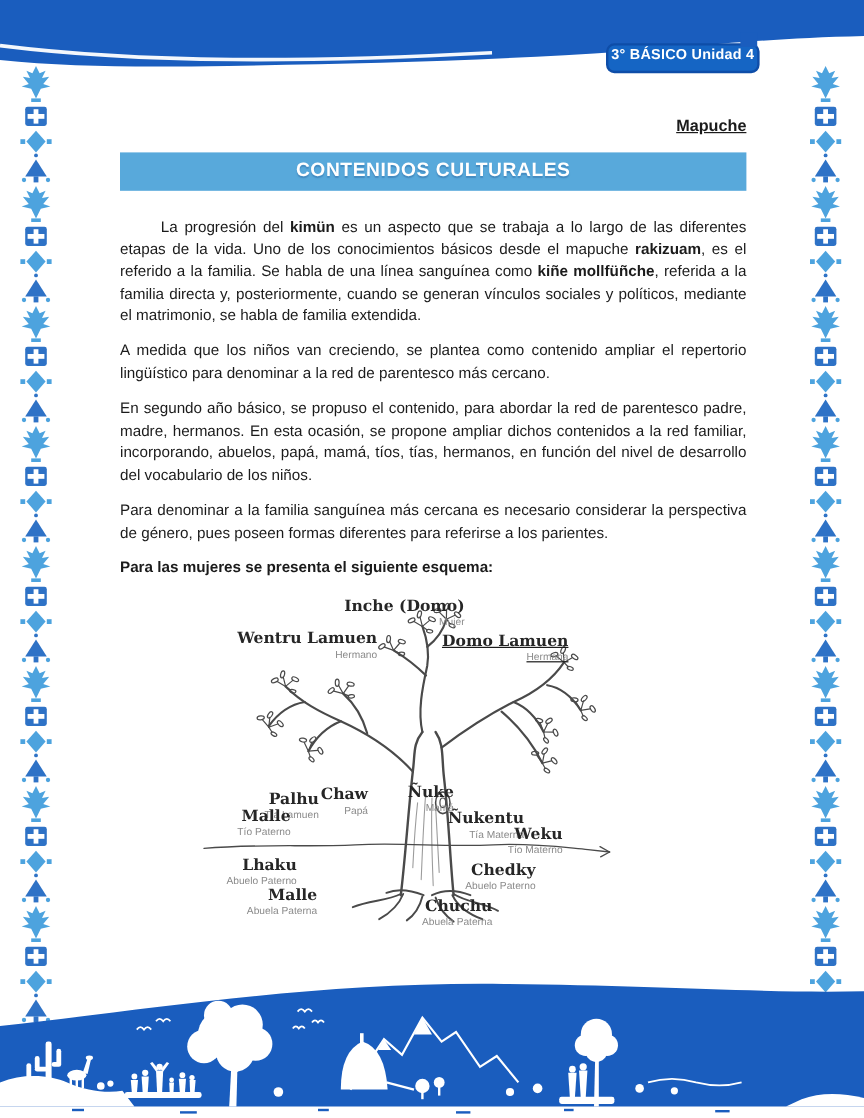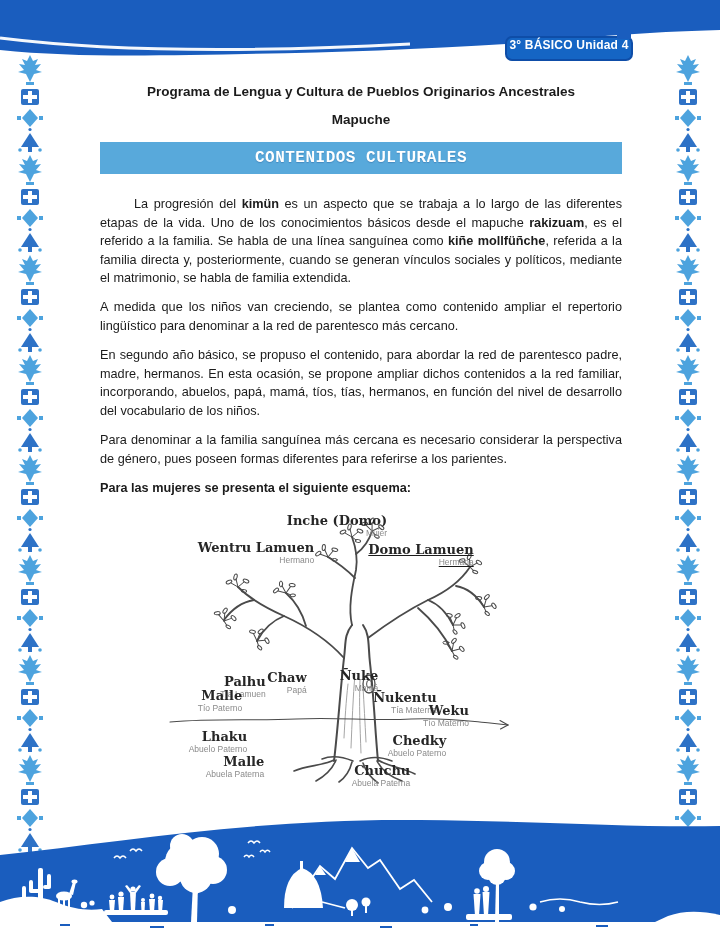--- a/index.html
+++ b/index.html
@@ -14,23 +14,23 @@
   .fill-brand{fill:var(--brand);} .fill-light{fill:var(--motif-light);} .fill-dark{fill:var(--motif-dark);}
   .header-svg{position:absolute;top:0;left:0;}
   .unit-badge{position:absolute;top:36px;left:505px;width:128px;height:25px;background:var(--badge);
       border:2px solid var(--badge-edge);border-radius:7px;color:#fff;font-size:12px;font-weight:bold;
       display:flex;align-items:flex-start;justify-content:center;letter-spacing:.2px;box-sizing:border-box;}
   .unit-badge::before{content:"";position:absolute;top:-11px;left:110px;width:14px;height:12px;background:var(--brand);}
   .side-border{position:absolute;top:54px;width:30px;height:800px;}
   .side-border.left{left:15px;} .side-border.right{right:17px;}
   main{position:absolute;left:100px;top:84px;width:522px;}
   h1{margin:0;font-size:13.5px;font-weight:bold;text-align:center;}
-  h2{margin:13px 0 0 0;font-size:13.5px;font-weight:bold;text-align:center;}
+  h2{margin:13px 0 0 0;font-size:13.5px;font-weight:bold;text-align:right;text-decoration:underline;}
   .banner{margin-top:15px;height:32px;background:var(--banner);display:flex;align-items:center;justify-content:center;}
-  .banner span{font-family:Liberation Mono, monospace;font-weight:bold;font-size:16px;color:#ffffff;
+  .banner span{font-family:Liberation Sans, sans-serif;font-weight:bold;font-size:16px;color:#ffffff;
       letter-spacing:.5px;text-shadow:0 1px 1px rgba(30,80,140,.35);text-align:center;}
   #paragraphs p{margin:10.5px 0;font-size:12.7px;line-height:18.6px;text-align:justify;}
   #paragraphs p:first-child{margin-top:21px;}
   #paragraphs p.indent{text-indent:34px;}
   .diagram{position:relative;width:410px;height:295px;margin:4px auto 0 auto;}
   .diagram > svg{position:absolute;left:0;top:0;}
   .kin-label{position:absolute;transform:translateX(-50%);text-align:right;white-space:nowrap;}
   .kin-label .term{display:block;font-family:"DejaVu Serif",serif;font-weight:bold;font-size:13px;color:#262626;line-height:13px;}
   .kin-label .gloss{display:block;font-size:8.5px;color:var(--gloss);line-height:10px;margin-top:1px;}
   .footer-svg{position:absolute;left:0;bottom:0;}
@@ -101,21 +101,20 @@
         <use href="#motif-tile" y="200"></use>
         <use href="#motif-tile" y="300"></use>
         <use href="#motif-tile" y="400"></use>
         <use href="#motif-tile" y="500"></use>
         <use href="#motif-tile" y="600"></use>
         <use href="#motif-tile" y="700"></use>
       </svg>
   </div>
 
   <main>
-    <h1>Programa de Lengua y Cultura de Pueblos Originarios Ancestrales</h1>
     <h2>Mapuche</h2>
     <div class="banner">
       <span>CONTENIDOS CULTURALES</span>
     </div>
 
     <div id="paragraphs">
         <p class="indent"><span>La progresión del </span><b>kimün</b><span> es un aspecto que se trabaja a lo largo de las diferentes etapas de la vida. Uno de los conocimientos básicos desde el mapuche </span><b>rakizuam</b><span>, es el referido a la familia. Se habla de una línea sanguínea como </span><b>kiñe mollfüñche</b><span>, referida a la familia directa y, posteriormente, cuando se generan vínculos sociales y políticos, mediante el matrimonio, se habla de familia extendida.</span></p>
         <p><span>A medida que los niños van creciendo, se plantea como contenido ampliar el repertorio lingüístico para denominar a la red de parentesco más cercano.</span></p>
         <p><span>En segundo año básico, se propuso el contenido, para abordar la red de parentesco padre, madre, hermanos. En esta ocasión, se propone ampliar dichos contenidos a la red familiar, incorporando, abuelos, papá, mamá, tíos, tías, hermanos, en función del nivel de desarrollo del vocabulario de los niños.</span></p>
         <p><span>Para denominar a la familia sanguínea más cercana es necesario considerar la perspectiva de género, pues poseen formas diferentes para referirse a los parientes.</span></p>

